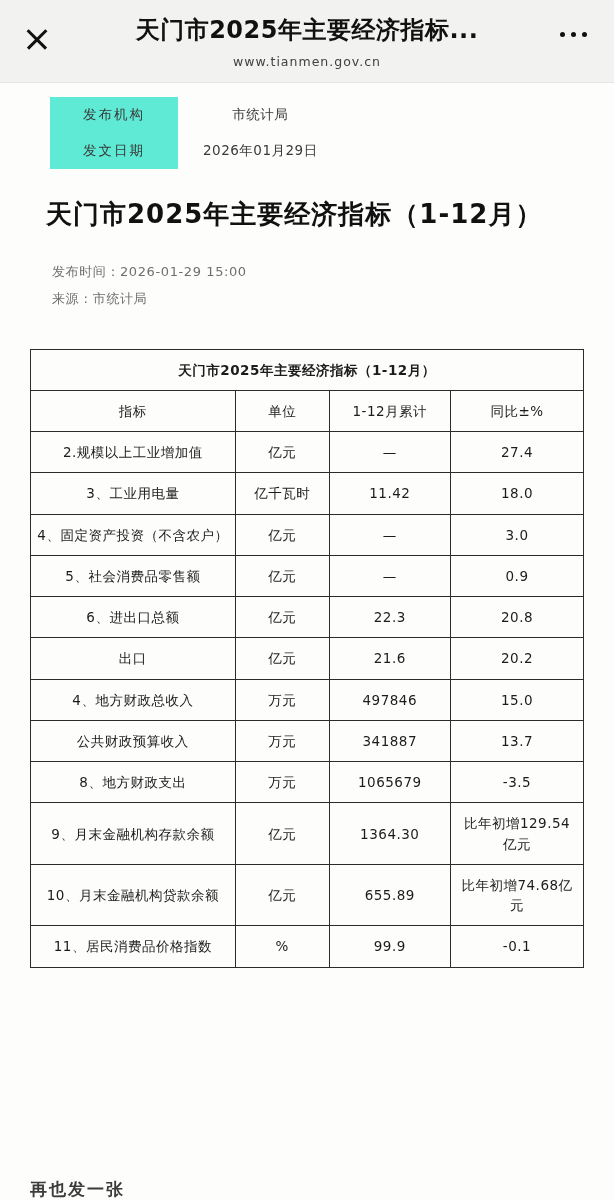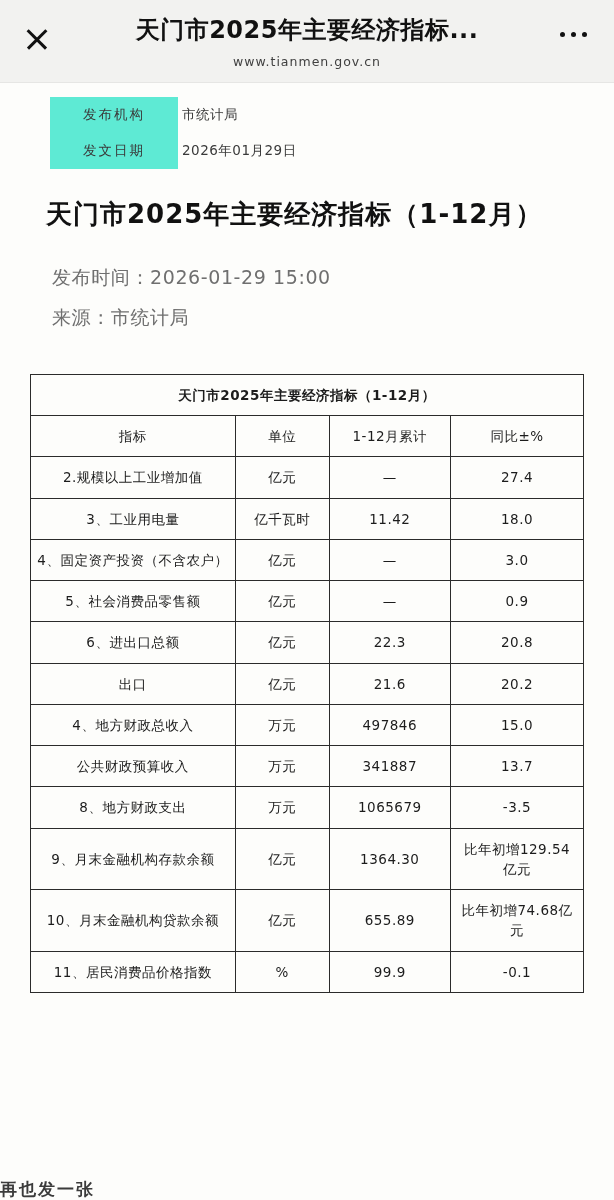--- a/index.html
+++ b/index.html
@@ -103,36 +103,37 @@
     color: #3a3a3a;
   }
   .meta td.k {
     width: 128px;
     background: #5eead4;
     text-align: center;
     letter-spacing: 2px;
     font-family: Liberation Mono, monospace;
   }
   .meta td.v {
-    padding-left: 4px;
+    padding-left: 25px;
     letter-spacing: 0.5px;
+    text-align: center;
   }
 
   
   .doc-title {
     margin: 28px 46px 0 46px;
     font-size: 26px;
     font-weight: 700;
     color: #111;
     letter-spacing: 1px;
     line-height: 1.35;
   }
   .doc-meta {
     margin: 26px 0 0 52px;
-    font-size: 19px;
+    font-size: 13px;
     color: #6f6f6f;
     line-height: 2.1;
     letter-spacing: 0.6px;
   }
 
   
   .table-wrap {
     margin: 36px 30px 0 30px;
     border: 1px solid #2b2b2b;
     border-bottom: none;
@@ -177,20 +178,21 @@
     position: absolute;
     left: 0;
     right: 0;
     bottom: 0;
     height: 22px;
     overflow: hidden;
     font-size: 17px;
     font-weight: 700;
     color: #3b3b3b;
     letter-spacing: 2px;
+    padding-left: 30px;
     box-sizing: border-box;
   }
 </style>
 </head>
 <body>
 
 <div class="page">
 
   <div class="topbar">
     <div class="close-icon"></div>

